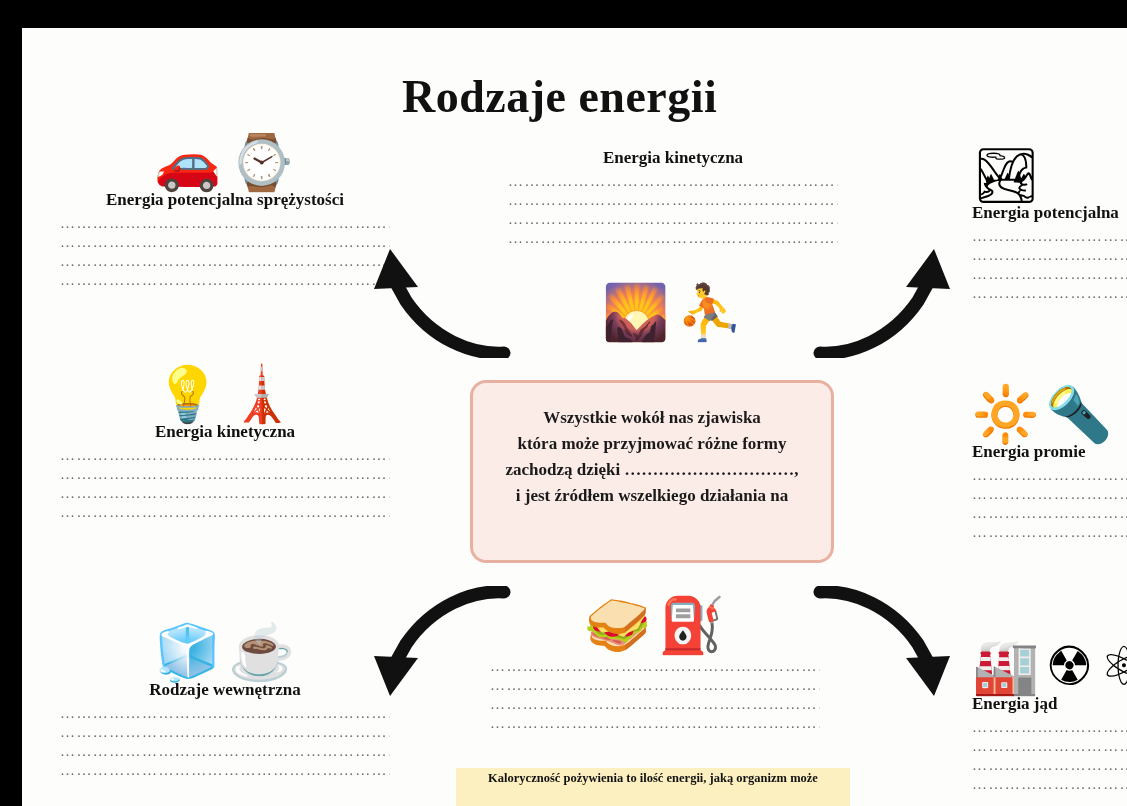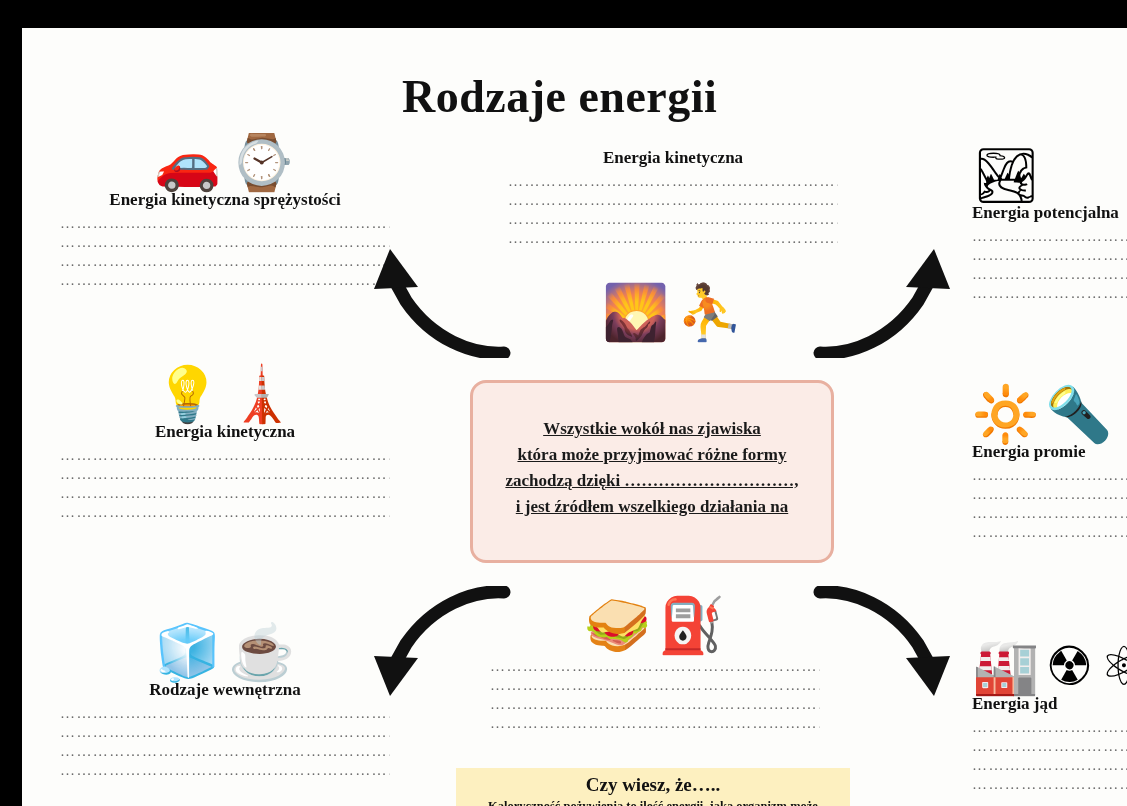--- a/index.html
+++ b/index.html
@@ -70,27 +70,26 @@
     left: 448px;
     top: 352px;
     width: 364px;
     height: 183px;
     border: 3px solid #e8b0a0;
     border-radius: 16px;
     background: #fbece7;
     box-sizing: border-box;
   }
   .centerbox .inner {
-    padding: 33px 18px 0 18px;
+    padding: 22px 18px 0 18px;
     text-align: center;
     font-size: 17px;
     font-weight: bold;
     line-height: 26px;
     color: #1a1a1a;
-    text-decoration: underline;
   }
 
   
   .dyk {
     position: absolute;
     left: 434px;
     top: 740px;
     width: 394px;
     height: 70px;
     background: #fdf0c0;
@@ -137,21 +136,21 @@
 <div class="page">
   <div class="sheet">
 
     <div class="title">Rodzaje energii</div>
 
     <div class="block" style="left:38px; top:76px; width:330px;">
       <div class="iconrow">
         <span class="emoji">🚗</span>
         <span class="emoji">⌚</span>
       </div>
-      <div class="lbl">Energia kinetyczna sprężystości</div>
+      <div class="lbl">Energia potencjalna sprężystości</div>
       <div class="lines">
         <div class="dots">……………………………………………………………</div>
         <div class="dots">……………………………………………………………</div>
         <div class="dots">……………………………………………………………</div>
         <div class="dots">……………………………………………………………</div>
       </div>
     </div>
 
     <div class="block" style="left:38px; top:308px; width:330px;">
       <div class="iconrow">
@@ -211,21 +210,20 @@
       </div>
       <div class="lines">
         <div class="dots">……………………………………………………………</div>
         <div class="dots">……………………………………………………………</div>
         <div class="dots">……………………………………………………………</div>
         <div class="dots">……………………………………………………………</div>
       </div>
     </div>
 
     <div class="dyk">
-      <div class="dyk-title">Czy wiesz, że…..</div>
       <div class="dyk-body">Kaloryczność pożywienia to ilość energii, jaką organizm może</div>
 
     </div>
 
     <div class="block" style="left:950px; top:105px; width:330px;">
       <div class="iconrow" style="justify-content:flex-start; height:70px;">
         <span class="emoji">🏞</span>
       </div>
       <div class="lbl" style="text-align:left;">Energia potencjalna</div>
       <div class="lines">

